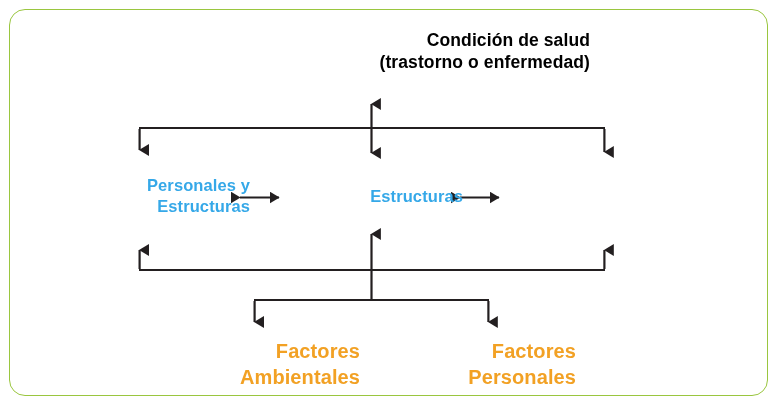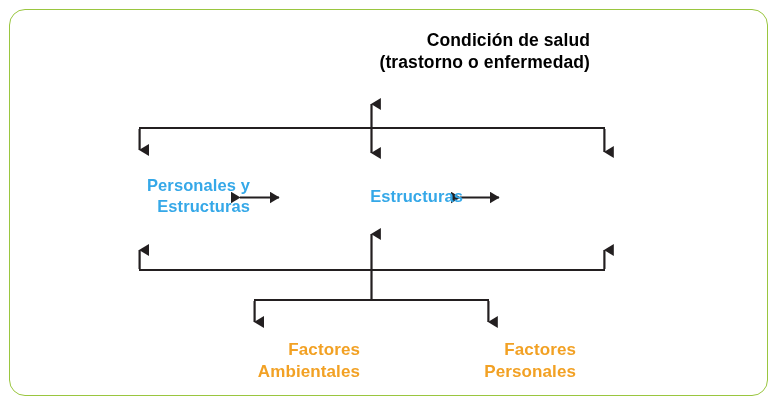--- a/index.html
+++ b/index.html
@@ -48,21 +48,21 @@
     font-size: 17.5px;
     font-weight: bold;
     color: #000000;
   }
   .node-blue {
     font-size: 16.5px;
     font-weight: bold;
     color: #35a8e8;
   }
   .node-orange {
-    font-size: 17px;
+    font-size: 20px;
     font-weight: bold;
     color: #f2a124;
   }
   #node-funciones { left: 60px;  top: 175px; width: 190px; }
   #node-actividades { left: 293px; top: 186px; width: 170px; }
   #node-participacion { left: 518px; top: 186px; width: 176px; }
   #node-ambientales { left: 180px; top: 339px; width: 180px; }
   #node-personales  { left: 396px; top: 339px; width: 180px; }
 </style>
 </head>

